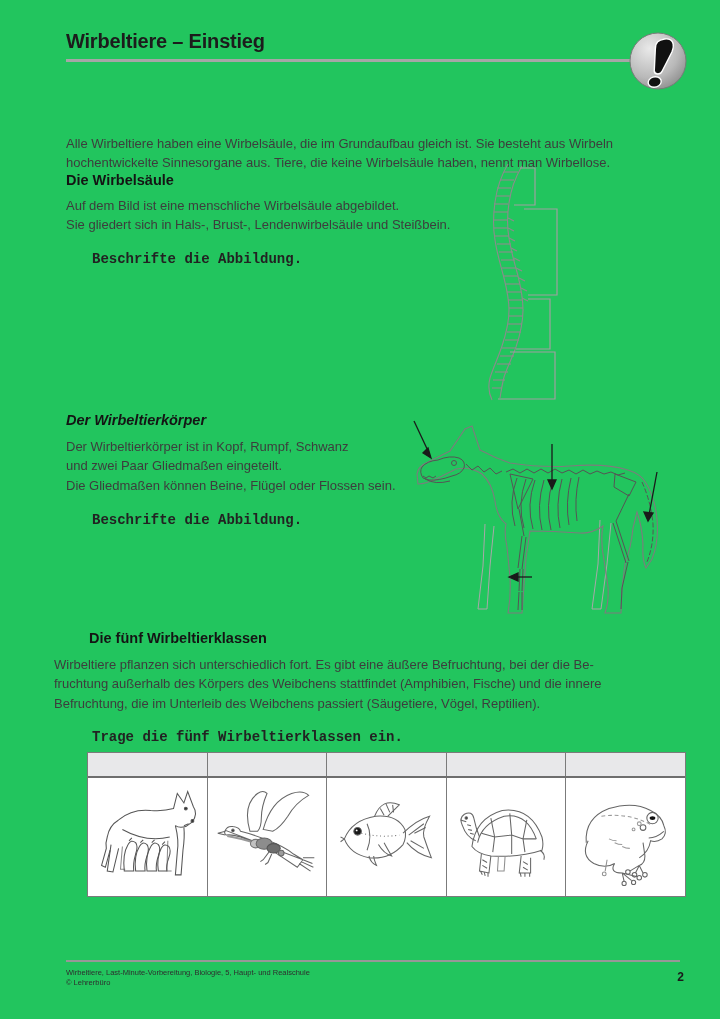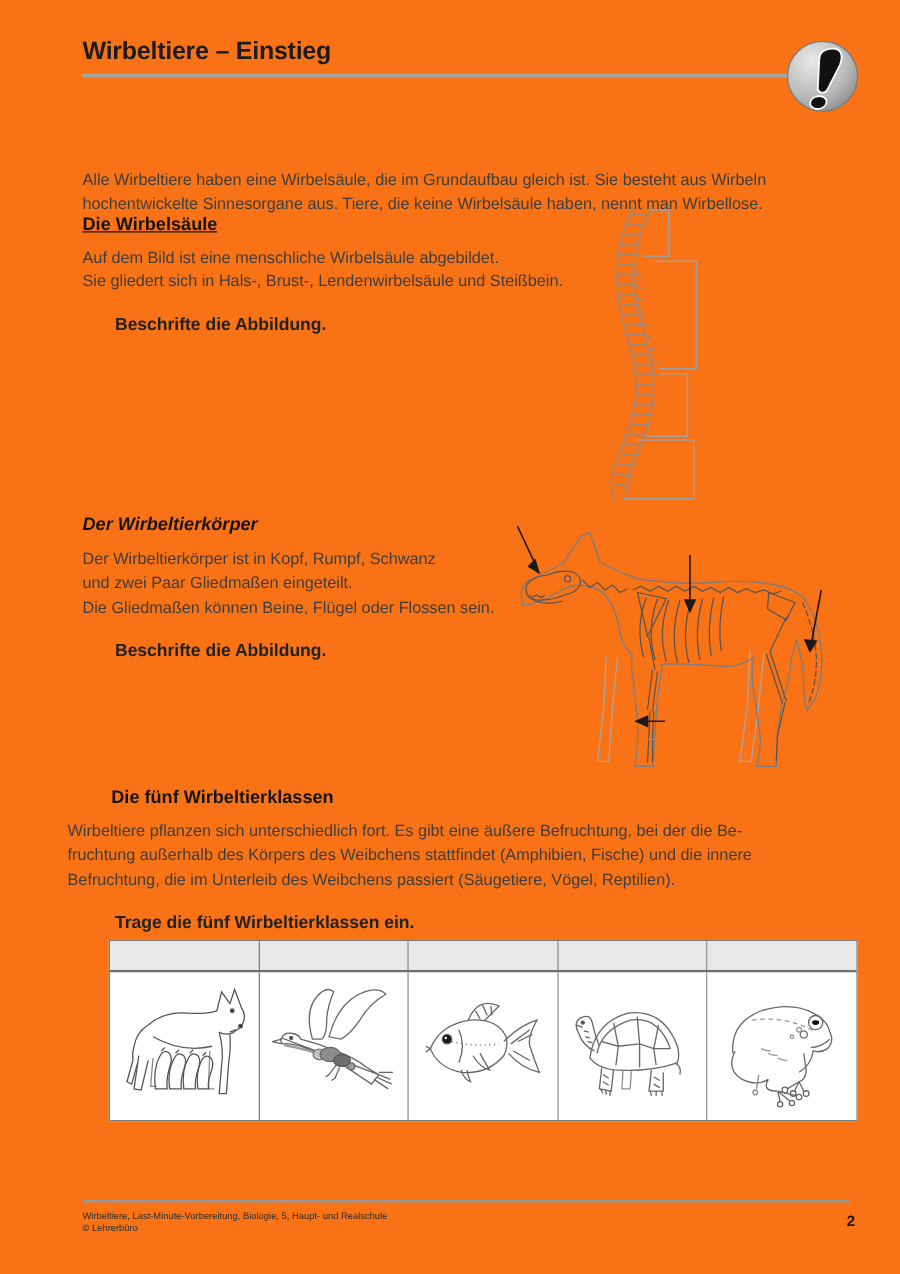--- a/index.html
+++ b/index.html
@@ -1,27 +1,27 @@
 <!DOCTYPE html>
 <html><head>
 <meta charset="utf-8">
 <style>
   html,body{margin:0;padding:0;background:#ffffff;}
-  .page{position:relative;width:720px;height:1019px;background:#f97316;overflow:hidden;
+  .page{position:relative;width:720px;height:1019px;background:#22c55e;overflow:hidden;
         font-family:"Liberation Sans",sans-serif;color:#3d3d3d;}
   .abs{position:absolute;}
   .title{left:66px;top:30px;font-size:20px;font-weight:bold;color:#1c1c1c;letter-spacing:-0.2px;}
   .rule{left:66px;top:59px;width:567px;height:3px;background:#a6a6a6;}
   .badge{left:628px;top:30px;width:60px;height:62px;}
   .para{font-size:13px;line-height:19.3px;color:#3d3d3d;}
   .tl{white-space:nowrap;}
   .h2{font-size:14.5px;font-weight:bold;color:#141414;white-space:nowrap;}
-  .task{font-size:14px;font-weight:bold;color:#222;white-space:nowrap;}
+  .task{font-size:14px;font-weight:bold;color:#222;white-space:nowrap;font-family:Liberation Mono, monospace;}
   .intro{left:66px;top:89px;margin-top:45px;}
-  .s1h{left:66px;top:172px;text-decoration:underline;}
+  .s1h{left:66px;top:172px;}
   .s1p{left:66px;top:196px;}
   .s1t{left:92px;top:251px;}
   .spinefig{left:478px;top:158px;width:90px;height:246px;}
   .s2h{left:66px;top:412px;font-style:italic;}
   .s2p{left:66px;top:437px;}
   .s2t{left:92px;top:512px;}
   .dogfig{left:410px;top:416px;width:292px;height:215px;}
   .s3h{left:66px;top:630px;margin-left:23px;}
   .s3p{left:54px;top:655px;}
   .s3t{left:92px;top:729px;}

